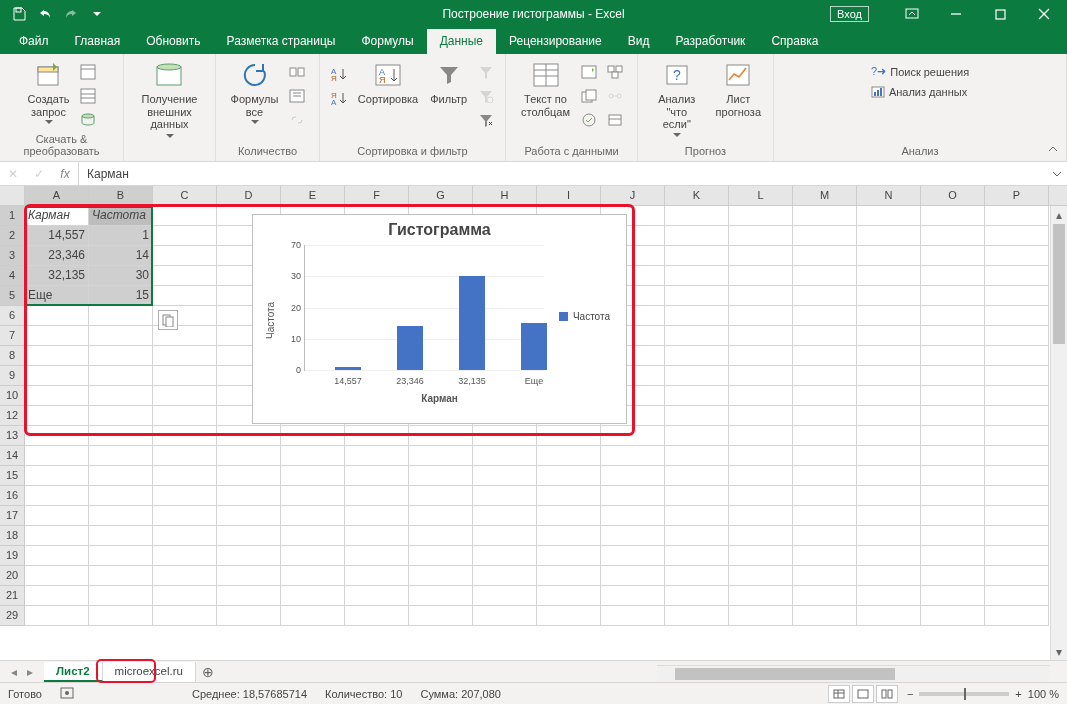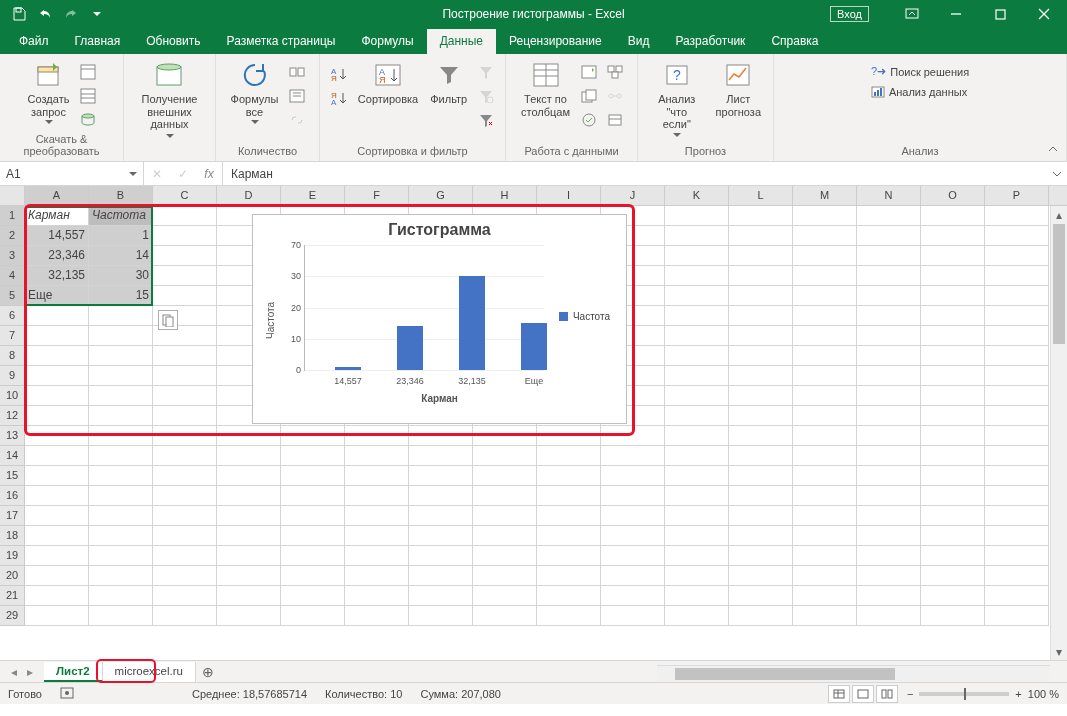--- a/index.html
+++ b/index.html
@@ -423,24 +423,20 @@
     <div class="ribbon-group-title">Анализ</div>
   </div>
   <div class="collapse">
       <svg width="12" height="10">
         <path d="M2 7l4-4 4 4" fill="none" stroke="#666"></path>
       </svg>
     </div>
 </div>
 
 <div class="fxbar">
-  <div class="namebox">
-      <span>A1</span>
-      <span class="tri" style="color:#666"></span>
-    </div>
   <div class="fxctl">
     <div class="b" style="opacity:.4">✕</div>
     <div class="b" style="opacity:.4">✓</div>
     <div class="b" style="font-style:italic">fx</div>
   </div>
   <div class="fxval">Карман</div>
   <div class="expand">
       <svg width="10" height="8">
         <path d="M1 2l4 4 4-4" fill="none" stroke="#666"></path>
       </svg>

